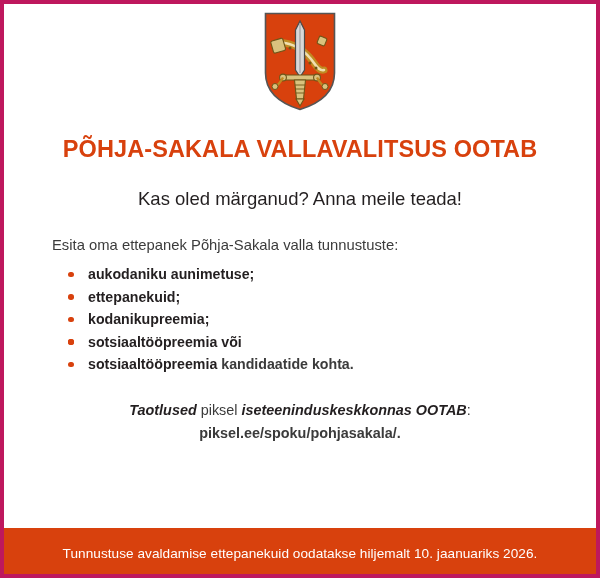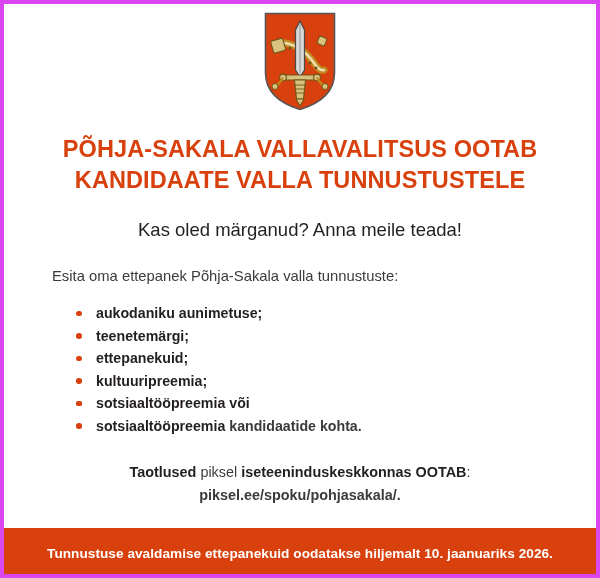--- a/index.html
+++ b/index.html
@@ -9,21 +9,21 @@
   }
   body {
     font-family: "Liberation Sans", sans-serif;
   }
   .poster {
     position: relative;
     width: 600px;
     height: 578px;
     box-sizing: border-box;
     background: #ffffff;
-    border: 4px solid #d946ef;
+    border: 4px solid #be185d;
     overflow: hidden;
   }
 
   
   .crest-area {
     width: 100%;
     padding-top: 7px;
     display: flex;
     justify-content: center;
   }
@@ -66,21 +66,21 @@
     padding-right: 63px;
   }
   .intro {
     color: #3b3b3b;
     font-size: 14.8px;
     line-height: 20px;
     margin: 0 0 6px 0;
   }
   ul.award-list {
     list-style: none;
-    margin: 16px;
+    margin: 8px;
     padding: 0;
   }
   ul.award-list li {
     position: relative;
     padding-left: 28px;
     font-size: 14.2px;
     line-height: 22.6px;
     color: #231f20;
     font-weight: bold;
   }
@@ -99,39 +99,39 @@
   }
 
   
   .apply {
     margin: 23px 0 0 0;
     text-align: center;
     color: #3b3b3b;
     font-size: 14.4px;
     line-height: 23px;
   }
-  .apply .b { font-weight: bold; color: #231f20; }
+  .apply .b { font-weight: bold; color: #231f20; font-style: italic; }
   .apply .url { display: block; font-weight: bold; }
 
   
   .footer-bar {
     position: absolute;
     left: -4px;
     right: -4px;
     bottom: -4px;
     height: 50px;
     background: #d8410d;
     display: flex;
     align-items: center;
     justify-content: center;
   }
   .footer-bar .footer-text {
     color: #ffffff;
     font-size: 13.6px;
-    font-weight: bold;
+    font-weight: normal;
     letter-spacing: 0.05px;
   }
 </style>
 </head>
 <body>
 
 <div class="poster">
 
   <div class="crest-area">
     <div class="shield">
@@ -165,40 +165,36 @@
         <path d="M31.5 69 L42.5 69 L40.5 88 L33.5 88 Z" fill="#d9c27e" stroke="#6d5518" stroke-width="1.1"></path>
         <path d="M32 74 H42 M32.2 78 H41.7 M32.6 82 H41.3" stroke="#6d5518" stroke-width="0.9"></path>
 
         <path d="M33 88 L41 88 L37 95 Z" fill="#d9c27e" stroke="#6d5518" stroke-width="1.1"></path>
       </svg>
     </div>
   </div>
 
   <h1 class="title">
     <span class="line">PÕHJA-SAKALA VALLAVALITSUS OOTAB</span>
-    <span class="line">KANDIDAATE VALLA TUNNUSTUSTELE</span>
   </h1>
 
   <div class="subtitle">Kas oled märganud? Anna meile teada!</div>
 
   <div class="body-block">
     <p class="intro">Esita oma ettepanek Põhja-Sakala valla tunnustuste:</p>
 
     <ul class="award-list">
       <li>
         <span class="dot"></span><span>aukodaniku aunimetuse;</span><span class="tail"></span>
       </li>
       <li>
-        <span class="dot"></span><span>teenetemärgi;</span><span class="tail"></span>
-      </li>
-      <li>
         <span class="dot"></span><span>ettepanekuid;</span><span class="tail"></span>
       </li>
       <li>
-        <span class="dot"></span><span>kultuuripreemia;</span><span class="tail"></span>
+        <span class="dot"></span><span>kodanikupreemia;</span><span class="tail"></span>
       </li>
       <li>
         <span class="dot"></span><span class="tail"></span>
       </li>
       <li>
         <span class="dot"></span><span>sotsiaaltööpreemia või</span><span class="tail"></span>
       </li>
       <li>
         <span class="dot"></span><span>sotsiaaltööpreemia</span><span class="tail"> kandidaatide kohta.</span>
       </li>

